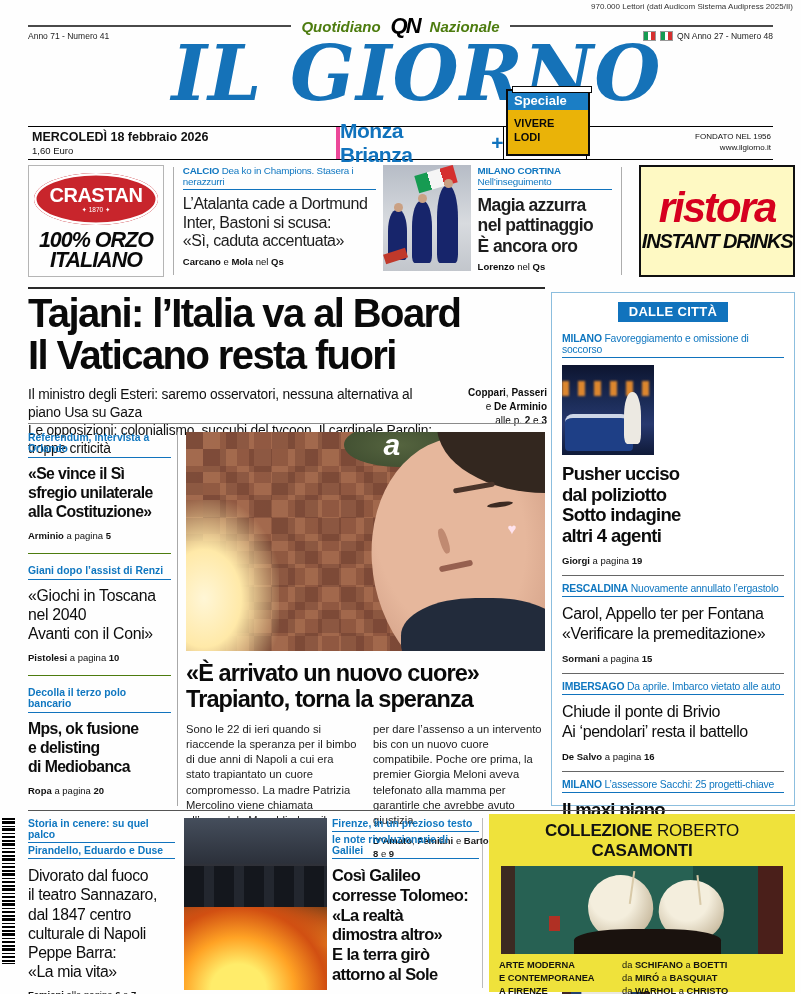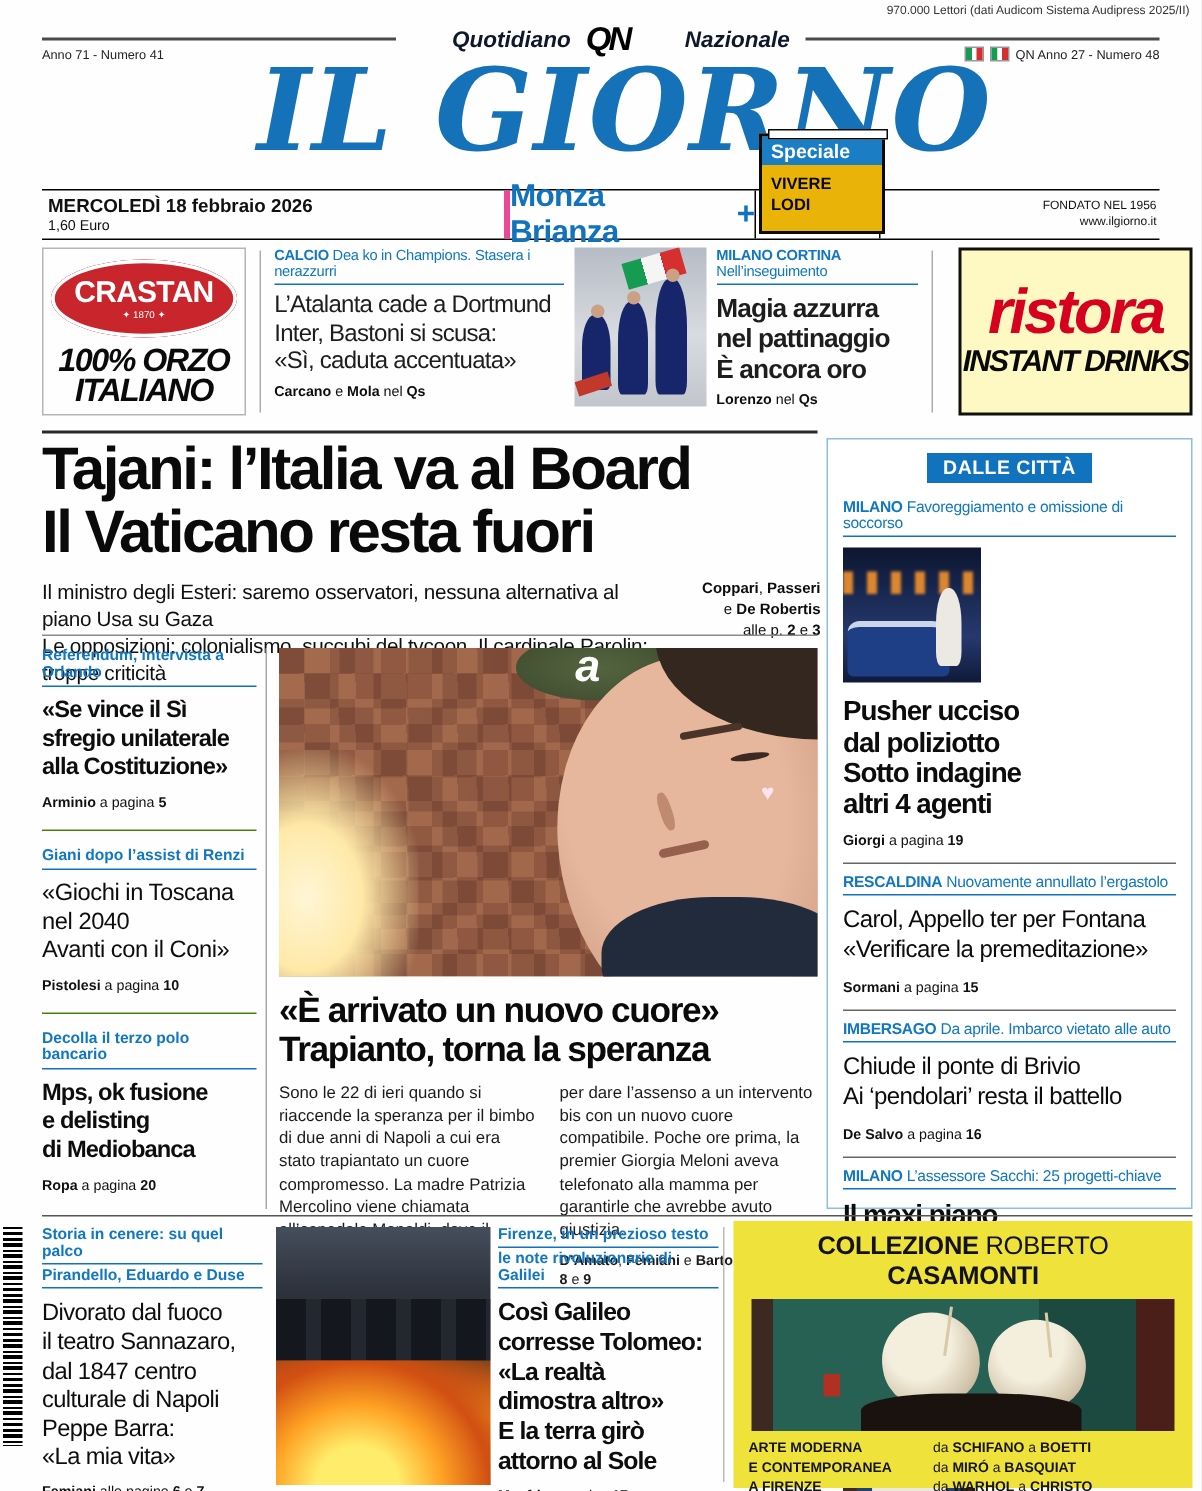--- a/index.html
+++ b/index.html
@@ -6,21 +6,21 @@
   .page{position:relative;width:801px;height:994px;background:#fefefe;overflow:hidden;
         font-family:"Liberation Sans",sans-serif;color:#111;margin:0 auto;}
   .abs{position:absolute;}
   b{font-weight:800;}
   .pre{white-space:pre-line;}
 
   
   .readers{top:2px;right:8px;font-size:8px;color:#333;}
   .brandrow{top:13px;left:28px;right:28px;display:flex;align-items:center;gap:10px;}
   .brandrow .line{flex:1;height:1.5px;background:#4a4a4a;}
-  .brandword{font-style:italic;font-weight:800;font-size:15px;color:#0f172a;margin-left:27px;}
+  .brandword{font-style:italic;font-weight:800;font-size:15px;color:#4d7c0f;}
   .qnlogo{font-weight:900;font-style:italic;font-size:22px;letter-spacing:-2px;color:#000;}
   .issuerow{top:31px;left:28px;right:28px;display:flex;justify-content:space-between;
             font-size:8.5px;color:#222;align-items:center;}
   .issueright{display:flex;align-items:center;gap:4px;}
   .flag{display:inline-flex;width:11px;height:8px;border:0.5px solid #999;}
   .flag i{flex:1;}
   .flag i:nth-child(1){background:#169b52;}
   .flag i:nth-child(2){background:#fff;}
   .flag i:nth-child(3){background:#d5302f;}
 
@@ -280,21 +280,21 @@
   </div>
 
   <div class="rule" style="top:287px;left:28px;width:517px;"></div>
   <div class="abs lead">
     <div class="lead-hl pre">Tajani: l’Italia va al Board
 Il Vaticano resta fuori</div>
     <div class="lead-row">
       <div class="deck pre">Il ministro degli Esteri: saremo osservatori, nessuna alternativa al piano Usa su Gaza
 Le opposizioni: colonialismo, succubi del tycoon. Il cardinale Parolin: troppe criticità</div>
       <div class="lead-by pre"><b>Coppari</b><span>, </span><b>Passeri</b><span>
-e </span><b>De Robertis</b><span>
+e </span><b>De Arminio</b><span>
 alle p. </span><b>2</b><span> e </span><b>3</b></div>
     </div>
   </div>
   <div class="rule" style="top:423px;left:28px;width:517px;background:#8a8a8a;height:1px;"></div>
 
   <div class="vrule" style="left:177px;top:432px;height:374px;"></div>
   <div class="abs leftcol">
     <div class="lc-art">
       <div class="lc-kick">Referendum, intervista a Orlando</div>
       <div class="lc-hl pre">«Se vince il Sì

